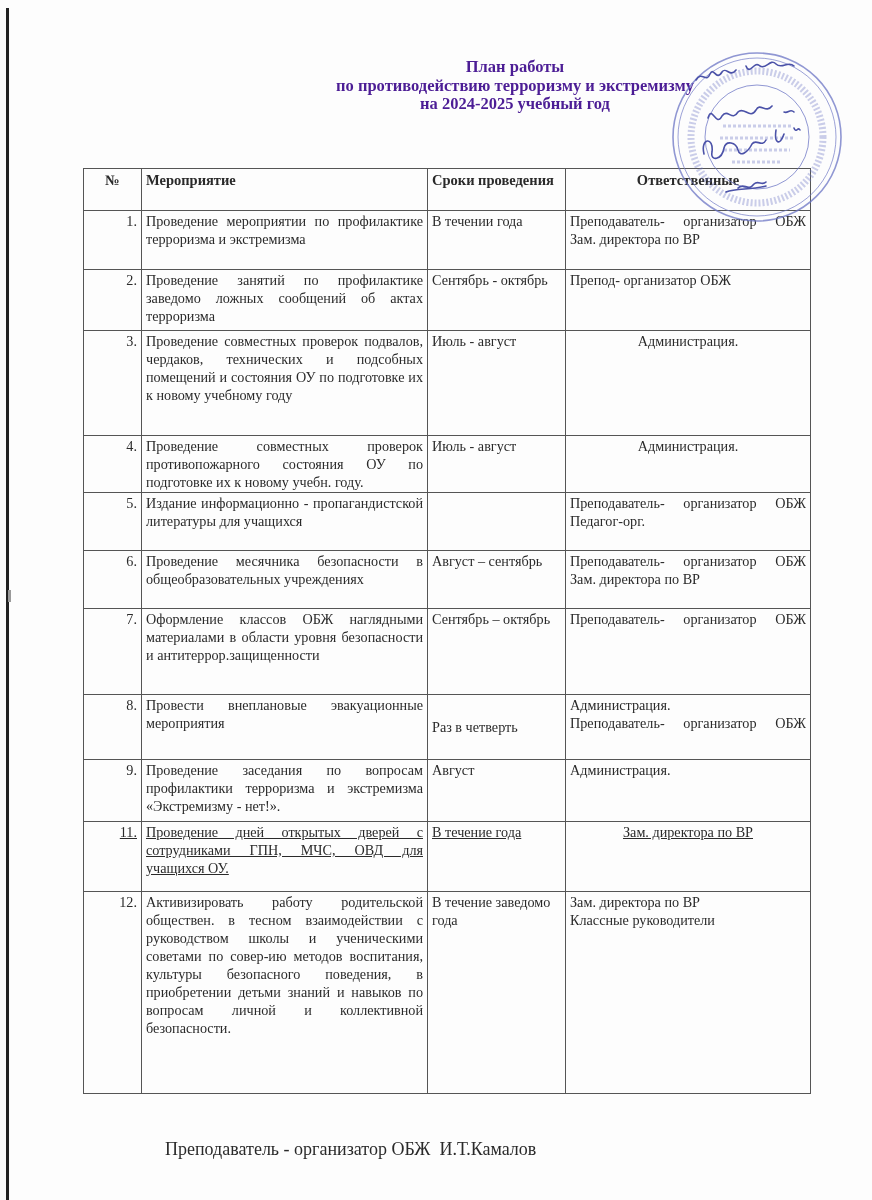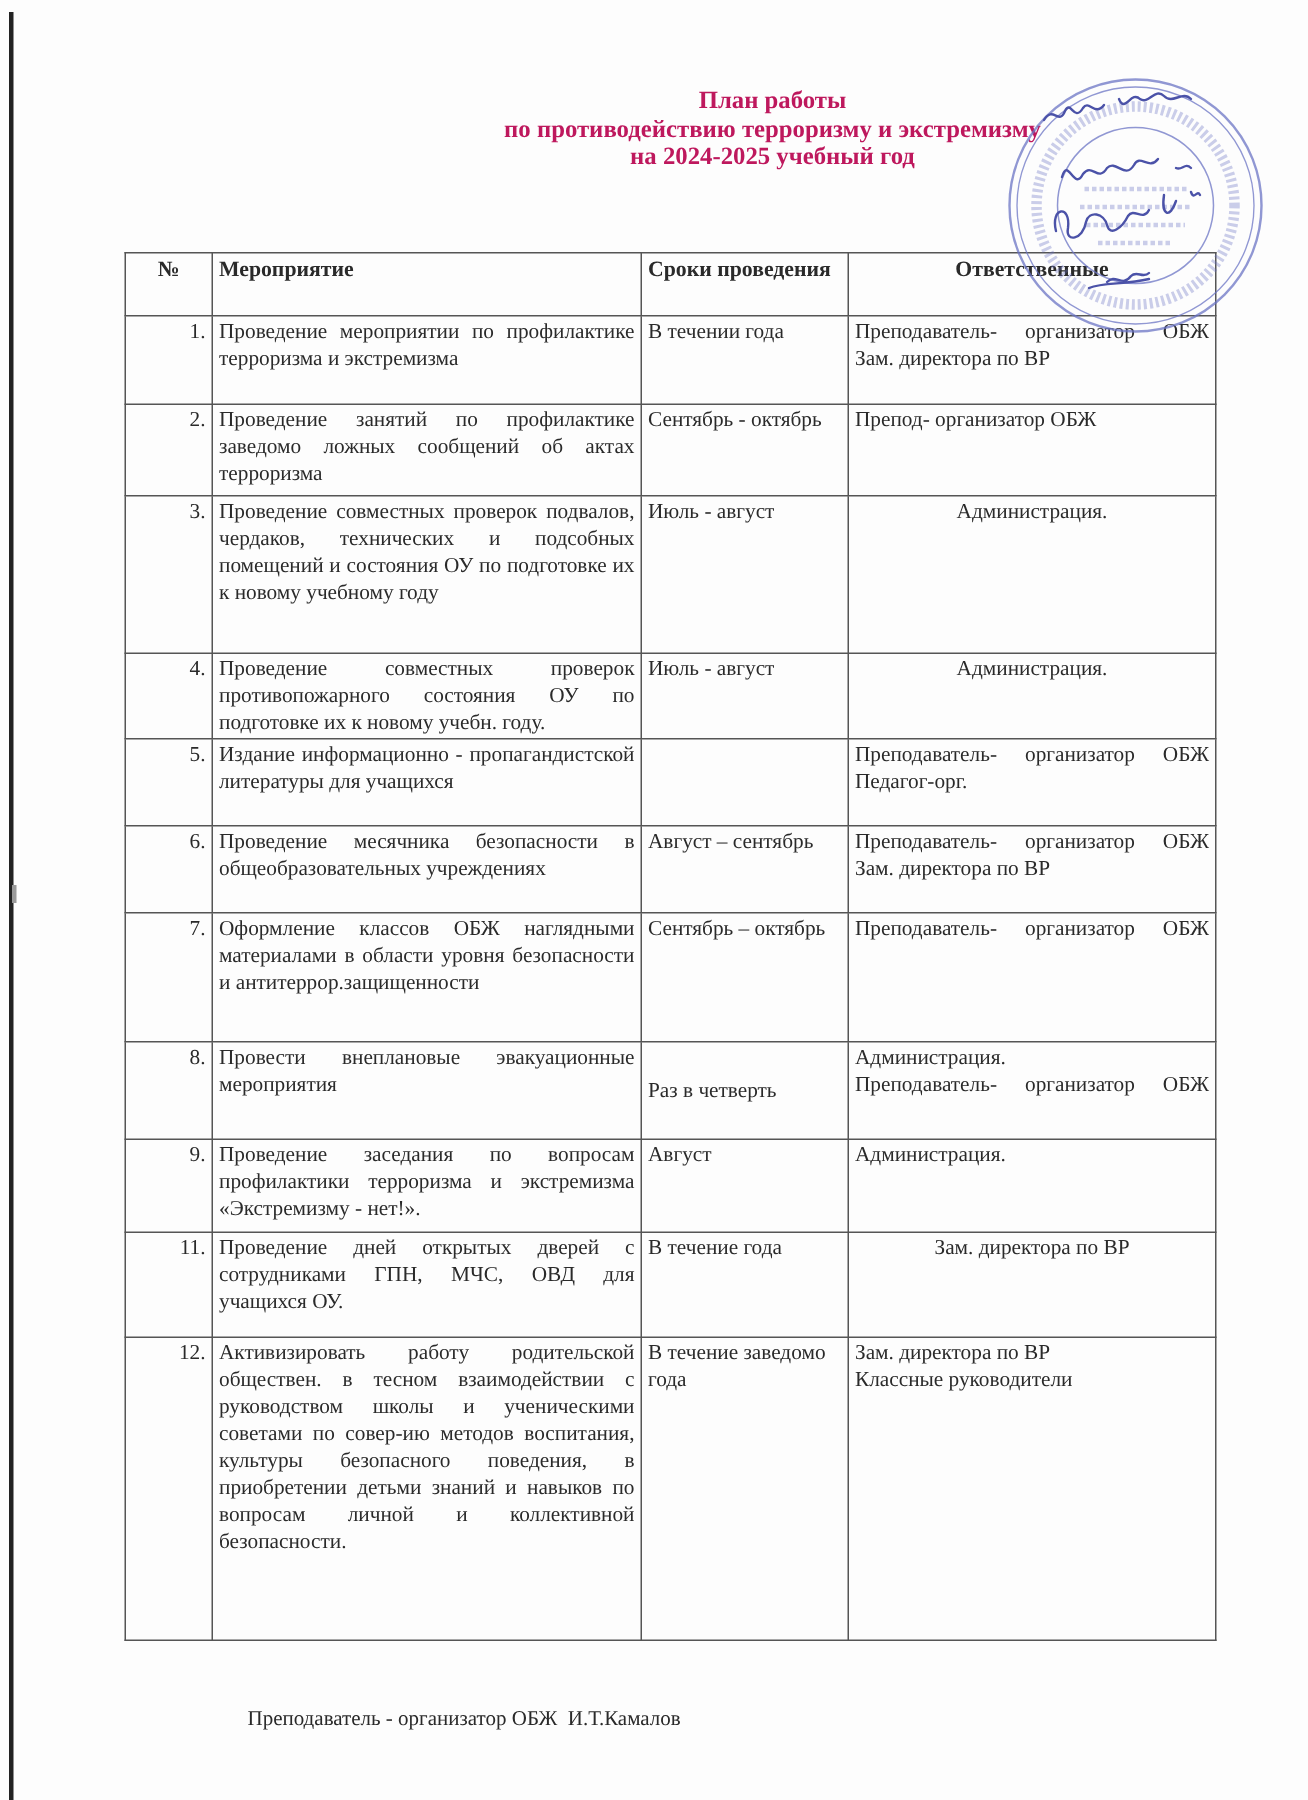--- a/index.html
+++ b/index.html
@@ -12,21 +12,21 @@
   .scan-edge {
     position: absolute; left: 6px; top: 8px; width: 3px; height: 1192px;
     background: #222;
   }
   .scan-mark {
     position: absolute; left: 8px; top: 590px; width: 3px; height: 12px; background:#9a9a9a;
   }
   .title-block {
     position: absolute; left: 255px; top: 58px; width: 520px;
     text-align: center; font-weight: bold; font-size: 16.5px; line-height: 18.5px;
-    color: #be185d;
+    color: #4c1d95;
   }
   .title-block div { white-space: nowrap; }
   table.plan {
     position: absolute; left: 83px; top: 168px;
     border-collapse: collapse; table-layout: fixed;
     font-size: 14.2px; line-height: 18px;
   }
   table.plan td, table.plan th {
     border: 1px solid #555; padding: 1px 4px; vertical-align: top;
   }
@@ -36,21 +36,21 @@
   .c-time { width: 129px; text-align: left; }
   .c-resp { width: 236px; }
   th.c-num { text-align: center; vertical-align: top; }
   th.h-act { vertical-align: bottom; padding-bottom: 1px; }
   th.h-time { vertical-align: top; }
   th.h-resp { vertical-align: top; }
   .resp-line { display: block; }
   .resp-just { text-align: justify; text-align-last: justify; }
   .resp-center { text-align: center; }
   .footer {
-    position: absolute; left: 165px; top: 1139px; font-size: 14px; white-space: pre;
+    position: absolute; left: 165px; top: 1139px; font-size: 18px; white-space: pre;
   }
   .stamp {
     position: absolute; left: 668px; top: 48px; width: 178px; height: 178px;
     pointer-events: none;
   }
 </style>
 </head>
 <body>
 
 <div class="scan-edge"></div>
@@ -141,21 +141,21 @@
         </td>
       </tr>
       <tr style="height: 62px;">
         <td class="c-num">9.</td>
         <td class="c-act">Проведение заседания по вопросам профилактики терроризма и экстремизма «Экстремизму - нет!».</td>
         <td class="c-time">Август</td>
         <td class="c-resp">
           <span class="resp-line">Администрация.</span>
         </td>
       </tr>
-      <tr style="height: 70px;">
+      <tr style="height: 70px; text-decoration: underline;">
         <td class="c-num">11.</td>
         <td class="c-act">Проведение дней открытых дверей с сотрудниками ГПН, МЧС, ОВД для учащихся ОУ.</td>
         <td class="c-time">В течение года</td>
         <td class="c-resp">
           <span class="resp-line resp-center">Зам. директора по ВР</span>
         </td>
       </tr>
       <tr style="height: 202px;">
         <td class="c-num">12.</td>
         <td class="c-act">Активизировать работу родительской обществен. в тесном взаимодействии с руководством школы и ученическими советами по совер-ию методов воспитания, культуры безопасного поведения, в приобретении детьми знаний и навыков по вопросам личной и коллективной безопасности.</td>

